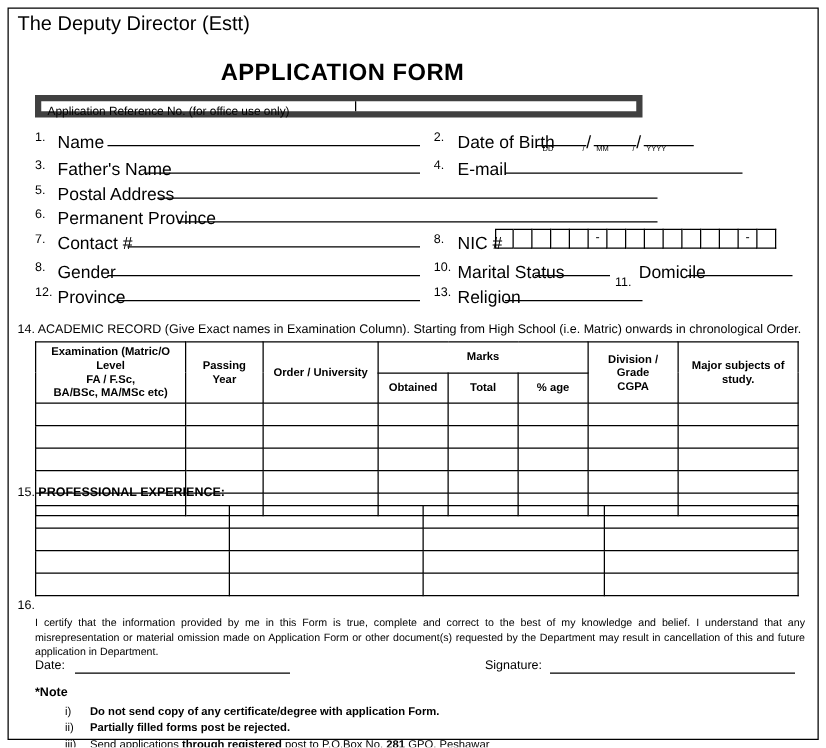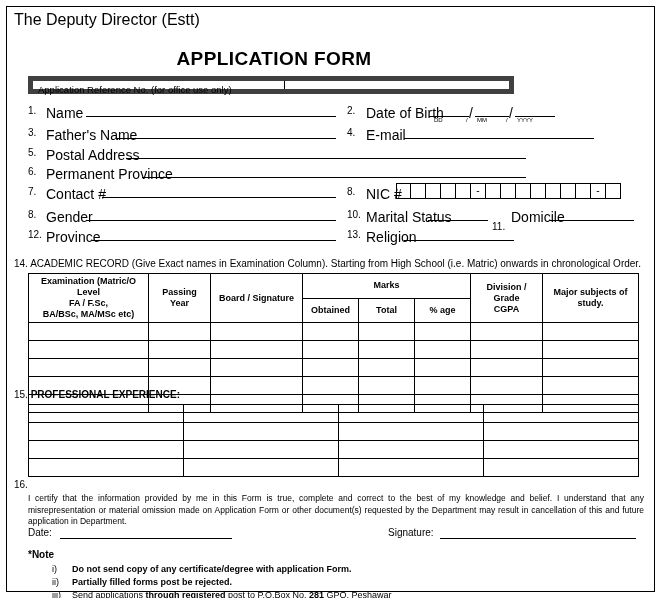--- a/index.html
+++ b/index.html
@@ -402,21 +402,21 @@
           <th rowspan="2">
             <span>Examination (Matric/O</span><br>
             <span>Level</span><br>
             <span>FA / F.Sc,</span><br>
             <span>BA/BSc, MA/MSc etc)</span>
           </th>
           <th rowspan="2">
             <span>Passing</span><br>
             <span>Year</span>
           </th>
-          <th rowspan="2">Board / Signature</th>
+          <th rowspan="2">Order / University</th>
           <th colspan="3">Marks</th>
           <th rowspan="2">
             <span>Division /</span><br>
             <span>Grade</span><br>
             <span>CGPA</span>
           </th>
           <th rowspan="2">Major subjects of study.</th>
         </tr>
         <tr>
           <th>Obtained</th>

